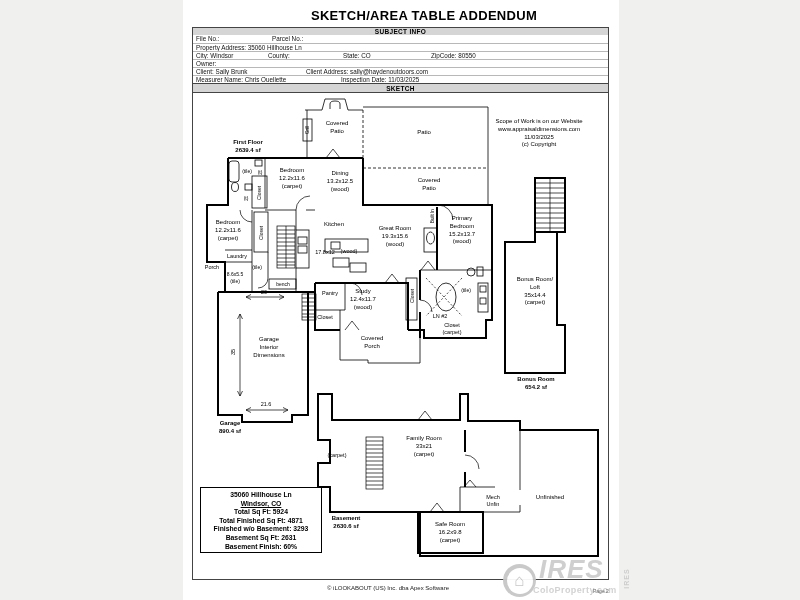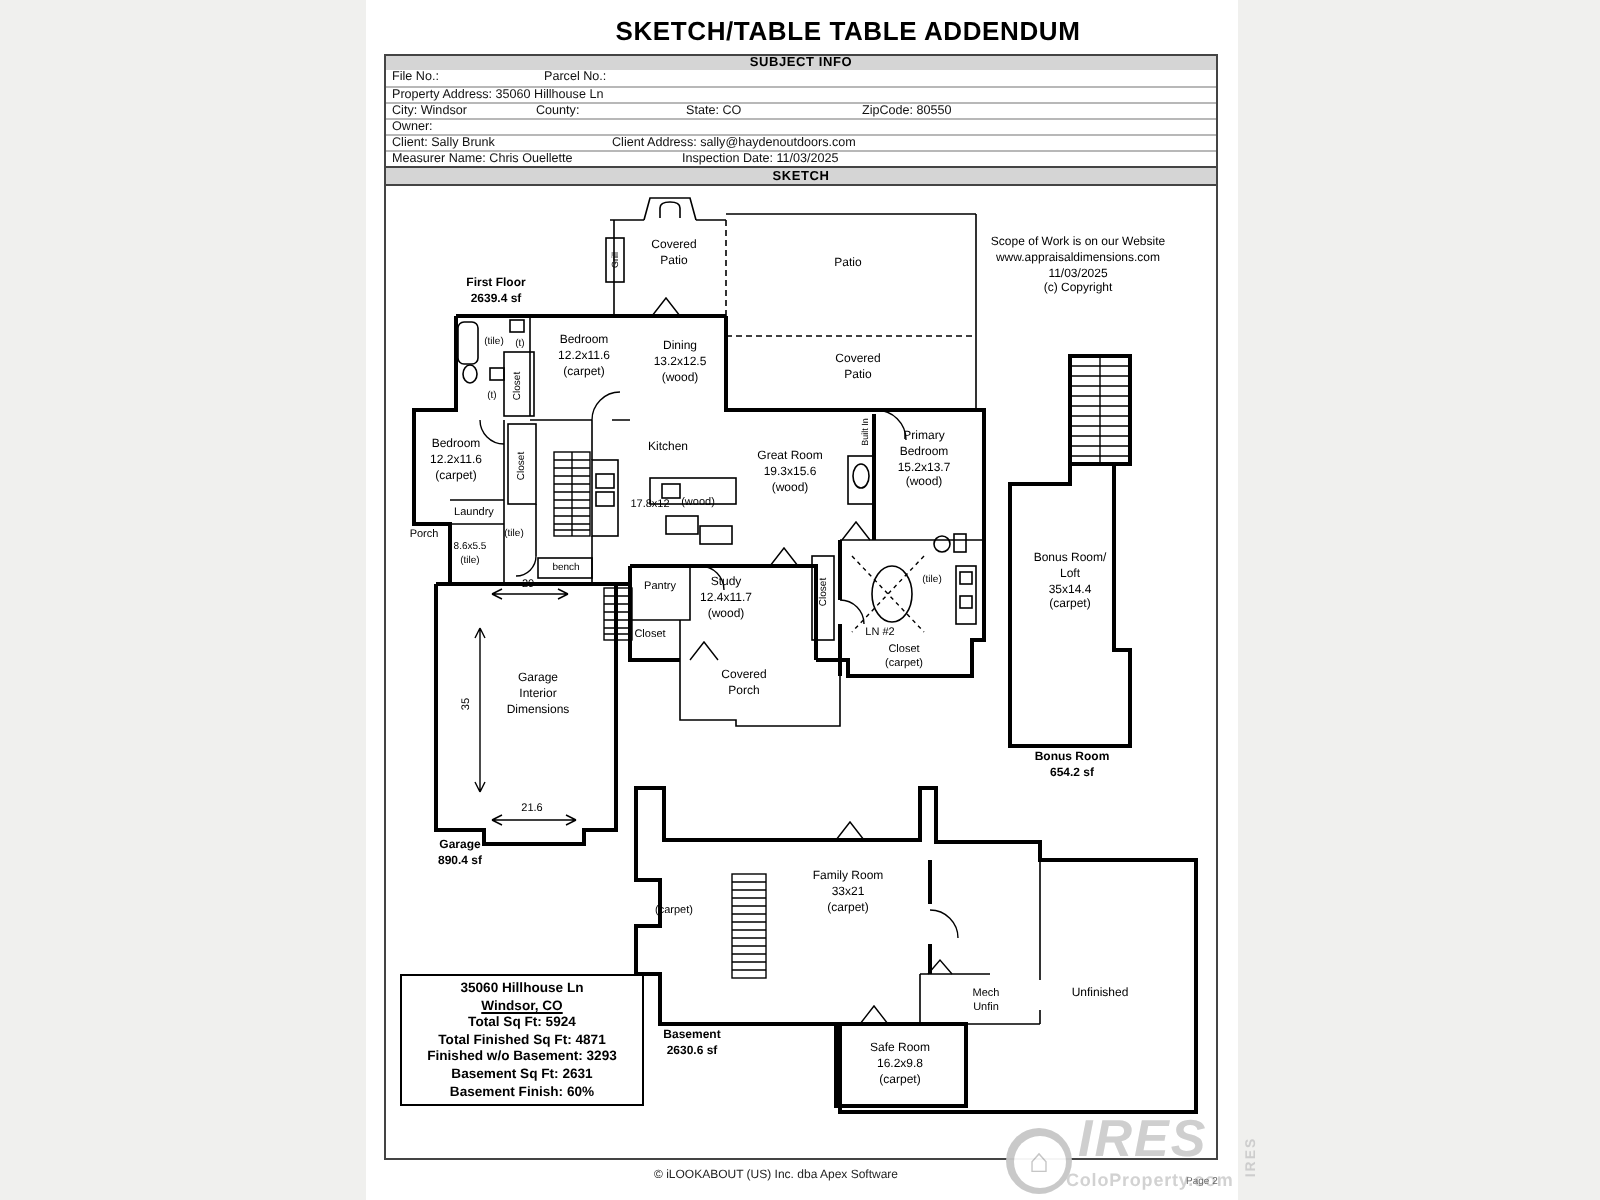--- a/index.html
+++ b/index.html
@@ -31,21 +31,21 @@
   #wm-site{position:absolute;left:38px;top:33px;font-size:9px;font-weight:bold;color:#d0d0d0;letter-spacing:.4px;}
   #wm-brand-vert{position:absolute;left:616px;top:575px;transform:rotate(-90deg);font-size:7px;font-weight:bold;color:#cdcdcd;letter-spacing:1px;}
   #page-marker{position:absolute;left:593px;top:588px;font-size:5px;color:#666;}
 </style>
 </head>
 <body>
 
 <div id="page">
   <div id="sheet"></div>
 
-  <div id="doc-title">SKETCH/TABLE TABLE ADDENDUM</div>
+  <div id="doc-title">SKETCH/AREA TABLE ADDENDUM</div>
 
   <div class="boxbar" style="left:192px;top:27px;width:415px;height:8px;line-height:8.5px;">SUBJECT INFO</div>
 
   <div id="subject-box">
     <div class="trow" style="top:0px">
       <span style="left:3px">File No.:</span>
       <span style="left:79px">Parcel No.:</span>
     </div>
     <div class="trow" style="top:8px">
       <span style="left:3px">Property Address: 35060 Hillhouse Ln</span>

